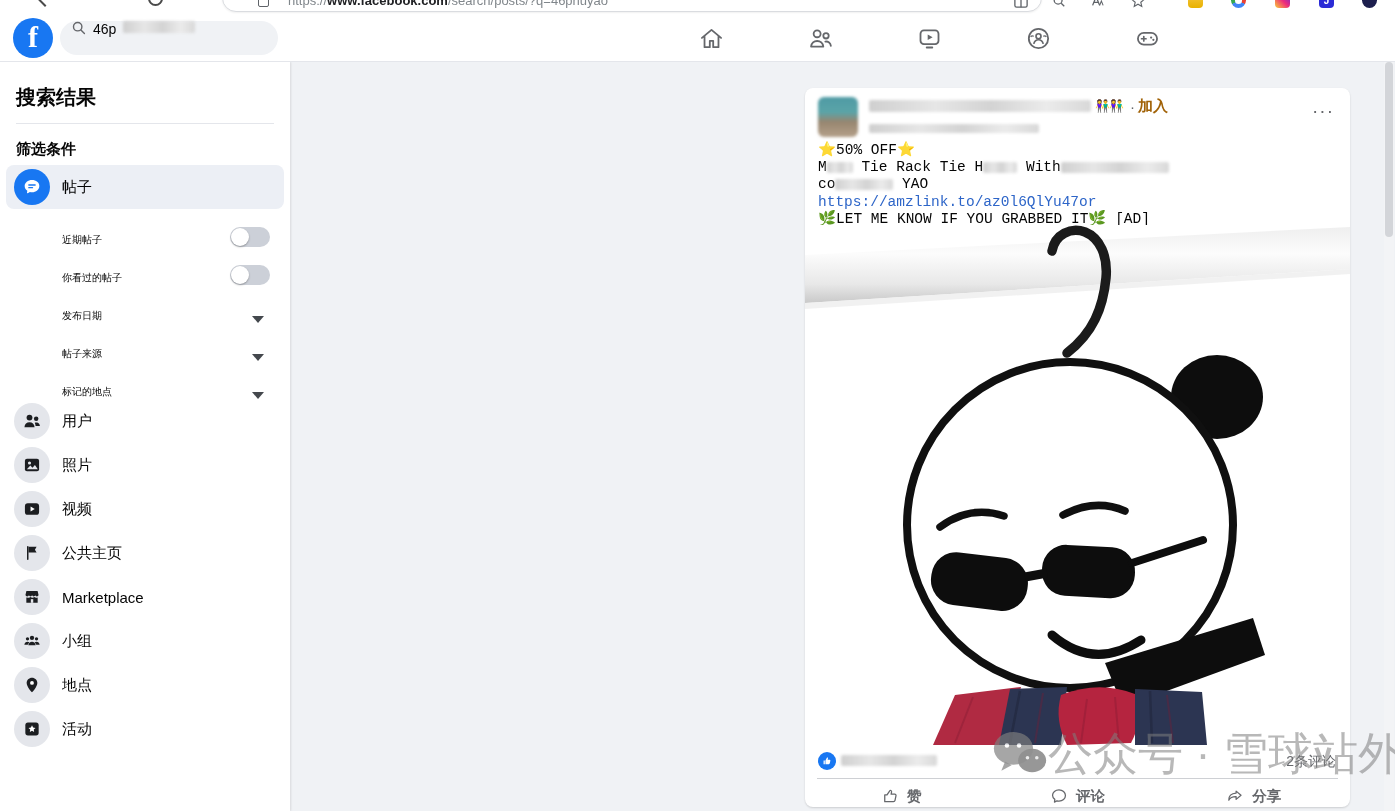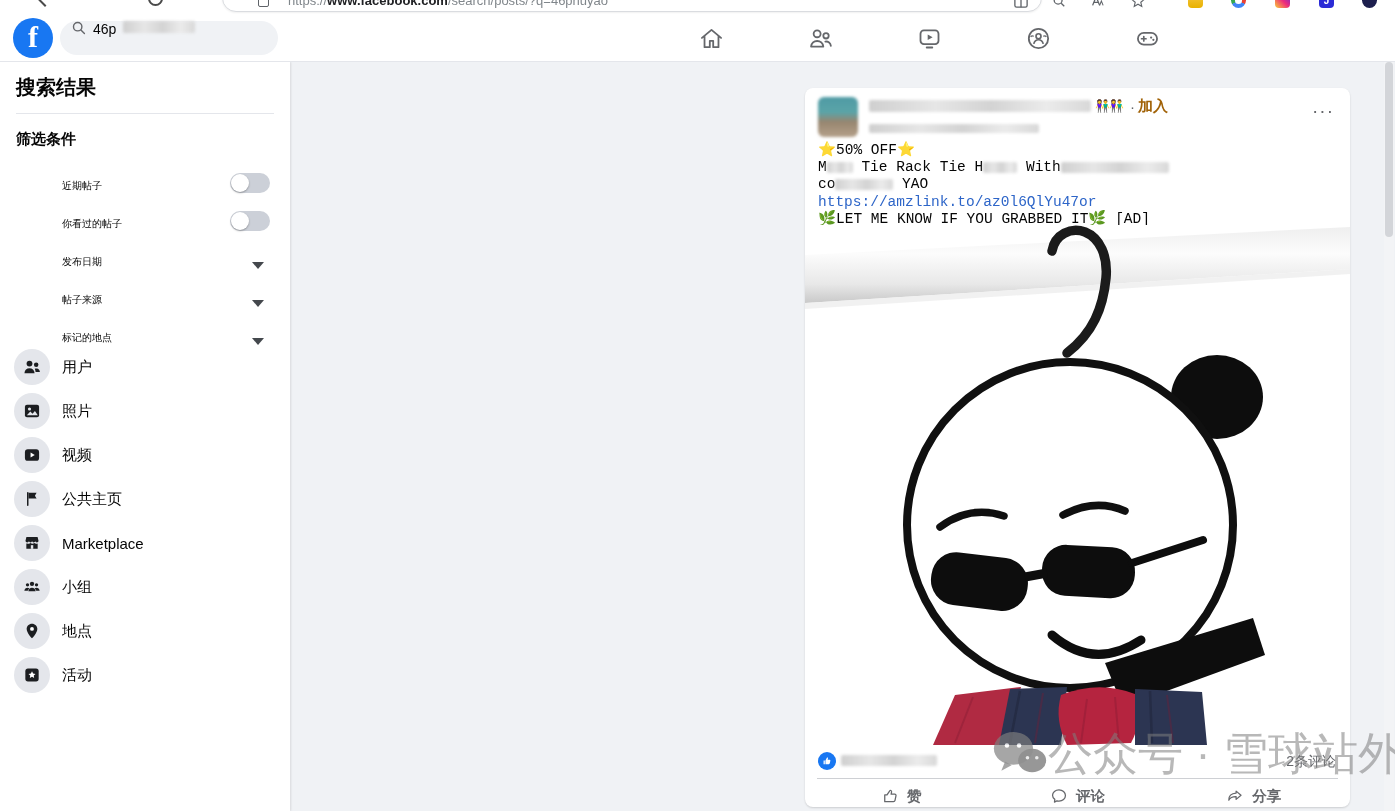--- a/index.html
+++ b/index.html
@@ -28,21 +28,21 @@
   .fb-header { position:absolute; top:14px; left:0; width:1395px; height:48px; background:#fff; border-bottom:1px solid #E4E6EB; z-index:70; }
   .fb-logo { position:absolute; left:13px; top:4px; width:40px; height:40px; border-radius:50%; background:#1877F2; color:#fff; font-weight:700; font-size:30px; text-align:center; line-height:38px; font-family:"Liberation Serif", serif; }
   .fb-search { position:absolute; left:60px; top:7px; width:218px; height:34px; background:#F0F2F5; border-radius:17px; display:flex; padding:0 12px; gap:7px; }
   .fb-search svg { flex:0 0 auto; }
   .fb-search .q { font-size:14px; color:#050505; }
   .fb-nav { position:absolute; left:698px; top:0; height:48px; display:flex; align-items:center; gap:82px; }
   .fb-nav .navico { width:27px; height:27px; color:#65676B; }
 
   
   .sidebar { position:absolute; top:62px; left:0; width:290px; height:749px; background:#fff; box-shadow:1px 0 2px rgba(0,0,0,.10); z-index:10; }
-  .sb-title { margin:12px 16px 12px; font-size:20px; font-weight:700; }
+  .sb-title { margin:22px 16px 12px; font-size:20px; font-weight:700; }
   .sb-divider { margin:0 16px; border-top:1px solid #E4E6EB; }
   .sb-sub { margin:16px 16px 6px; font-size:15px; font-weight:700; }
   .sb-row { display:flex; align-items:center; height:44px; margin:0 6px; padding:0 8px; border-radius:8px; font-size:15px; }
   .sb-row.selected { background:#ECEFF5; }
   .circ { width:36px; height:36px; border-radius:50%; background:#E4E6EB; display:flex; align-items:center; justify-content:center; margin-right:12px; flex:0 0 auto; }
   .circ.blue { background:#1877F2; }
   .circ svg { width:20px; height:20px; }
   .sb-opt { display:flex; align-items:flex-end; height:38px; margin:0 6px; padding:0 14px 0 56px; font-size:10px; }
   .sb-opt .grow { flex:1; }
   .toggle { width:40px; height:20px; border-radius:10px; background:#CCD0D8; position:relative; }
@@ -160,20 +160,30 @@
       </svg>
   </div>
 </div>
 
 <div class="sidebar">
   <div class="sb-title">搜索结果</div>
   <div class="sb-divider"></div>
   <div class="sb-sub">筛选条件</div>
 
 
+  <div class="sb-row selected">
+    <span class="circ blue">
+      <svg viewBox="0 0 24 24">
+          <path d="M12 3.6c-4.9 0-8.8 3.2-8.8 7.2 0 2.3 1.2 4.3 3.2 5.6l-.4 2.6c-.1.4.4.8.8.5l2.7-1.5c.8.2 1.6.3 2.5.3 4.9 0 8.8-3.2 8.8-7.5s-3.9-7.2-8.8-7.2z" fill="#fff"></path>
+          <rect x="7.4" y="8.7" width="9.2" height="1.7" rx=".85" fill="#1877F2"></rect>
+          <rect x="7.4" y="11.9" width="6" height="1.7" rx=".85" fill="#1877F2"></rect>
+        </svg>
+    </span>
+    <span>帖子</span>
+  </div>
 
   <div class="sb-opt">
     <span class="grow">近期帖子</span>
     <span class="toggle">
         <span class="knob"></span>
       </span>
   </div>
   <div class="sb-opt">
     <span class="grow">你看过的帖子</span>
     <span class="toggle">

